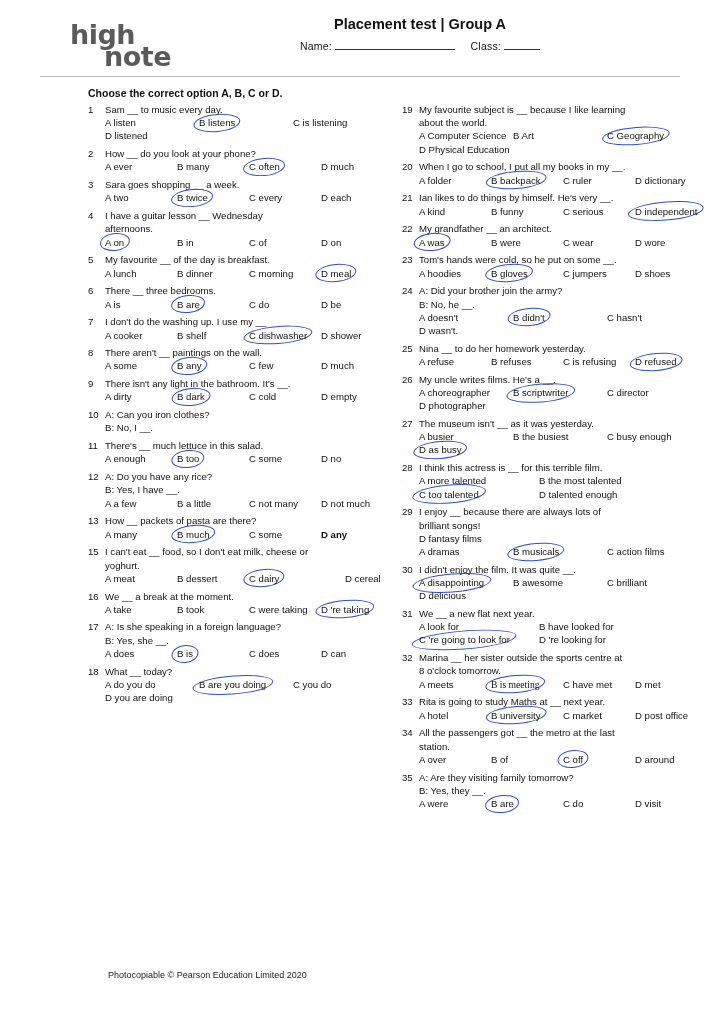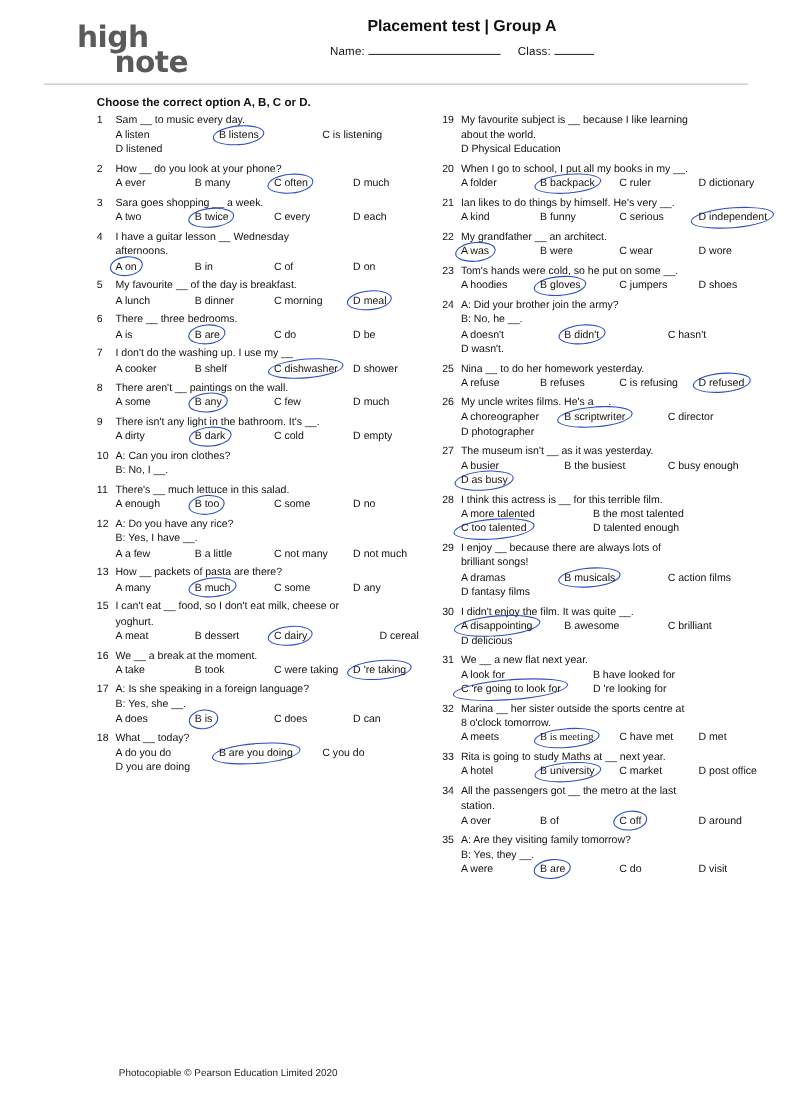--- a/index.html
+++ b/index.html
@@ -241,21 +241,21 @@
         </div>
         <div class="q">
           <span class="qnum">12</span>
           <span class="qtext">A: Do you have any rice?</span>
           <span class="sub">B: Yes, I have __.</span>
           <span class="opts"><span class="opt" style="min-width: 70px; margin-right: 2px;">A a few</span><span class="opt" style="min-width: 70px; margin-right: 2px;">B a little</span><span class="opt" style="min-width: 70px; margin-right: 2px;">C not many</span><span class="opt" style="min-width: 70px; margin-right: 2px;">D not much</span></span>
         </div>
         <div class="q">
           <span class="qnum">13</span>
           <span class="qtext">How __ packets of pasta are there?</span>
-          <span class="opts"><span class="opt" style="min-width: 70px; margin-right: 2px;">A many</span><span class="opt" style="min-width: 70px; margin-right: 2px;"><span class="circ">B much</span></span><span class="opt" style="min-width: 70px; margin-right: 2px;">C some</span><span class="opt" style="min-width: 70px; margin-right: 2px;">D any</span></span>
+          <span class="opts"><span class="opt" style="min-width: 70px; margin-right: 2px;">A many</span><span class="opt" style="min-width: 70px; margin-right: 2px;"><span class="circ">B much</span></span><span class="opt" style="min-width: 70px; margin-right: 2px;">C some</span><span class="opt" style="min-width: 70px; margin-right: 2px; font-weight: bold;">D any</span></span>
         </div>
         <div class="q">
           <span class="qnum">15</span>
           <span class="qtext">I can't eat __ food, so I don't eat milk, cheese or</span>
           <span class="sub">yoghurt.</span>
           <span class="opts"><span class="opt" style="min-width: 70px; margin-right: 2px;">A meat</span><span class="opt" style="min-width: 70px; margin-right: 2px;">B dessert</span><span class="opt" style="min-width: 70px; margin-right: 2px;"><span class="circ">C dairy</span></span><span class="opt" style="min-width: 70px; margin-right: 2px; padding-left: 24px;">D cereal</span></span>
         </div>
         <div class="q">
           <span class="qnum">16</span>
           <span class="qtext">We __ a break at the moment.</span>
@@ -272,20 +272,21 @@
           <span class="qtext">What __ today?</span>
           <span class="opts"><span class="opt" style="min-width: 92px; margin-right: 2px;">A do you do</span><span class="opt" style="min-width: 92px; margin-right: 2px;"><span class="circ wide">B are you doing</span></span><span class="opt" style="min-width: 92px; margin-right: 2px;">C you do</span></span>
           <span class="opts"><span class="opt" style="min-width: 118px; margin-right: 2px;">D you are doing</span></span>
         </div>
       </div>
     <div class="col right" id="col-right">
         <div class="q">
           <span class="qnum">19</span>
           <span class="qtext">My favourite subject is __ because I like learning</span>
           <span class="sub">about the world.</span>
+          <span class="opts"><span class="opt" style="min-width: 92px; margin-right: 2px;">A Computer Science</span><span class="opt" style="min-width: 92px; margin-right: 2px;">B Art</span><span class="opt" style="min-width: 92px; margin-right: 2px;"><span class="circ">C Geography</span></span></span>
           <span class="opts"><span class="opt" style="min-width: 118px; margin-right: 2px;">D Physical Education</span></span>
         </div>
         <div class="q">
           <span class="qnum">20</span>
           <span class="qtext">When I go to school, I put all my books in my __.</span>
           <span class="opts"><span class="opt" style="min-width: 70px; margin-right: 2px;">A folder</span><span class="opt" style="min-width: 70px; margin-right: 2px;"><span class="circ">B backpack</span></span><span class="opt" style="min-width: 70px; margin-right: 2px;">C ruler</span><span class="opt" style="min-width: 70px; margin-right: 2px;">D dictionary</span></span>
         </div>
         <div class="q">
           <span class="qnum">21</span>
           <span class="qtext">Ian likes to do things by himself. He's very __.</span>
@@ -328,22 +329,22 @@
         <div class="q">
           <span class="qnum">28</span>
           <span class="qtext">I think this actress is __ for this terrible film.</span>
           <span class="opts"><span class="opt" style="min-width: 118px; margin-right: 2px;">A more talented</span><span class="opt" style="min-width: 118px; margin-right: 2px;">B the most talented</span></span>
           <span class="opts"><span class="opt" style="min-width: 118px; margin-right: 2px;"><span class="circ wide">C too talented</span></span><span class="opt" style="min-width: 118px; margin-right: 2px;">D talented enough</span></span>
         </div>
         <div class="q">
           <span class="qnum">29</span>
           <span class="qtext">I enjoy __ because there are always lots of</span>
           <span class="sub">brilliant songs!</span>
+          <span class="opts"><span class="opt" style="min-width: 118px; margin-right: 2px;">D fantasy films</span></span>
           <span class="opts"><span class="opt" style="min-width: 92px; margin-right: 2px;">A dramas</span><span class="opt" style="min-width: 92px; margin-right: 2px;"><span class="circ">B musicals</span></span><span class="opt" style="min-width: 92px; margin-right: 2px;">C action films</span></span>
-          <span class="opts"><span class="opt" style="min-width: 118px; margin-right: 2px;">D fantasy films</span></span>
         </div>
         <div class="q">
           <span class="qnum">30</span>
           <span class="qtext">I didn't enjoy the film. It was quite __.</span>
           <span class="opts"><span class="opt" style="min-width: 92px; margin-right: 2px;"><span class="circ wide">A disappointing</span></span><span class="opt" style="min-width: 92px; margin-right: 2px;">B awesome</span><span class="opt" style="min-width: 92px; margin-right: 2px;">C brilliant</span></span>
           <span class="opts"><span class="opt" style="min-width: 118px; margin-right: 2px;">D delicious</span></span>
         </div>
         <div class="q">
           <span class="qnum">31</span>
           <span class="qtext">We __ a new flat next year.</span>

